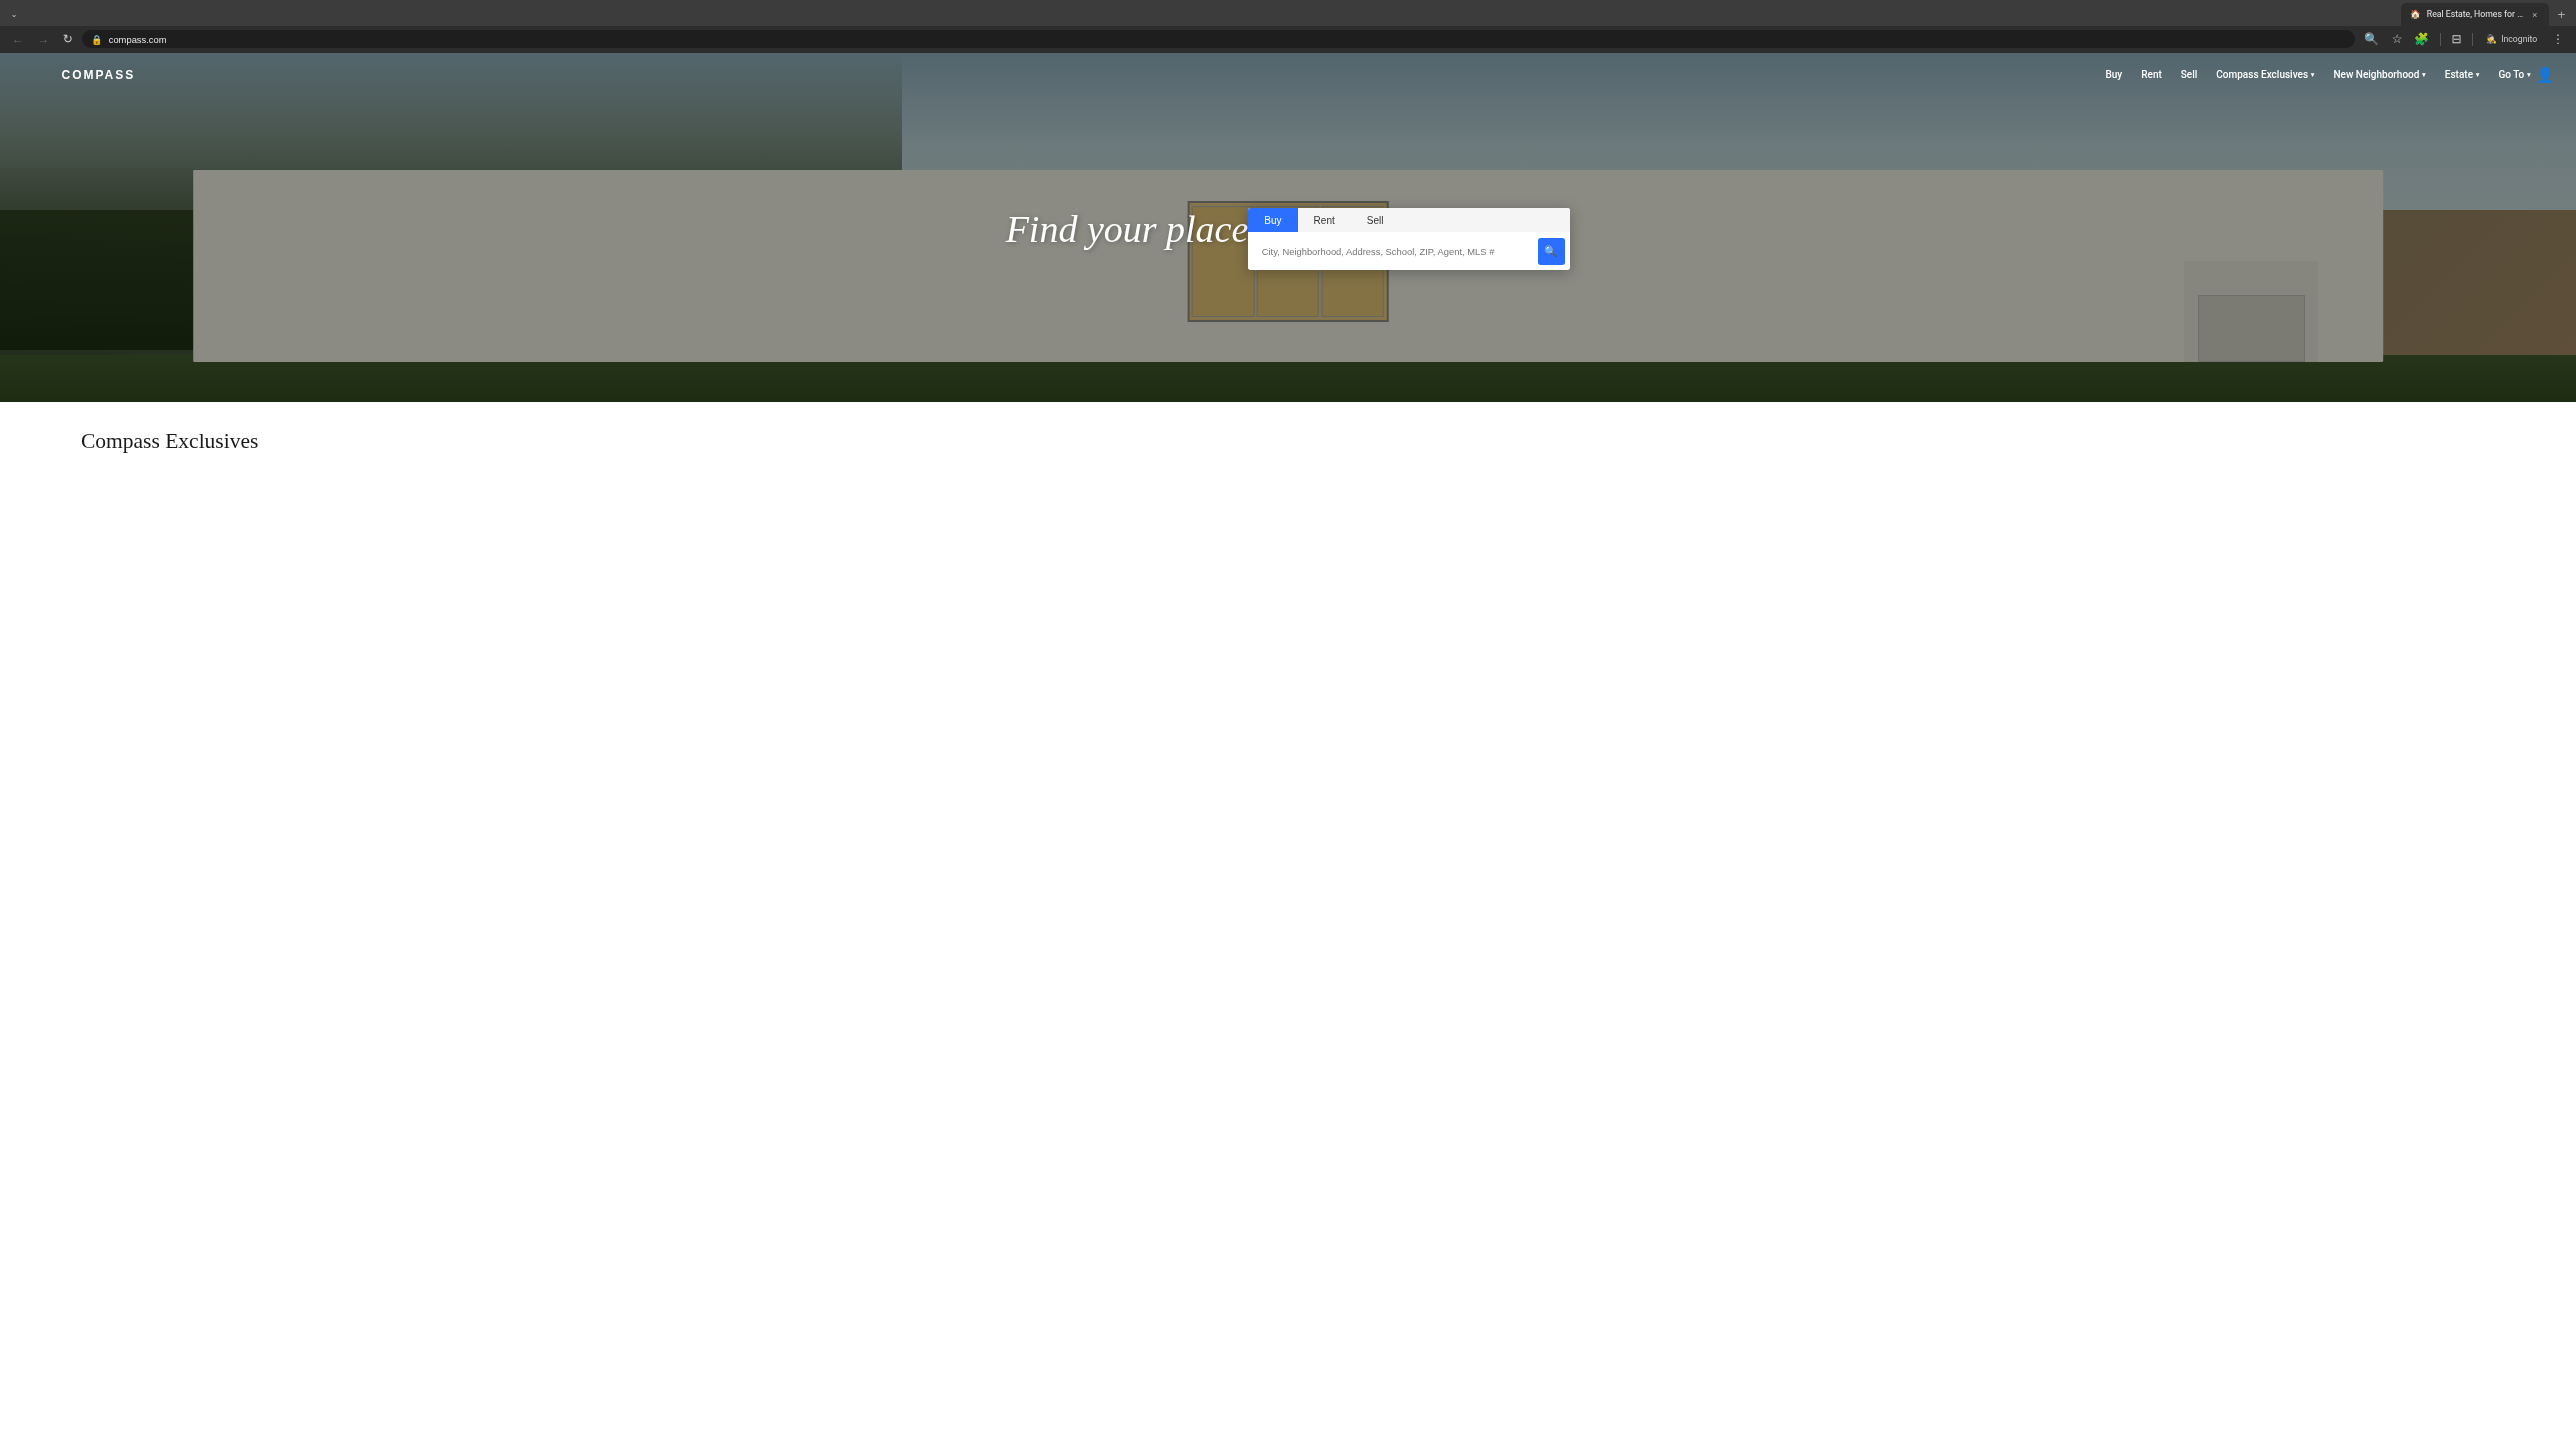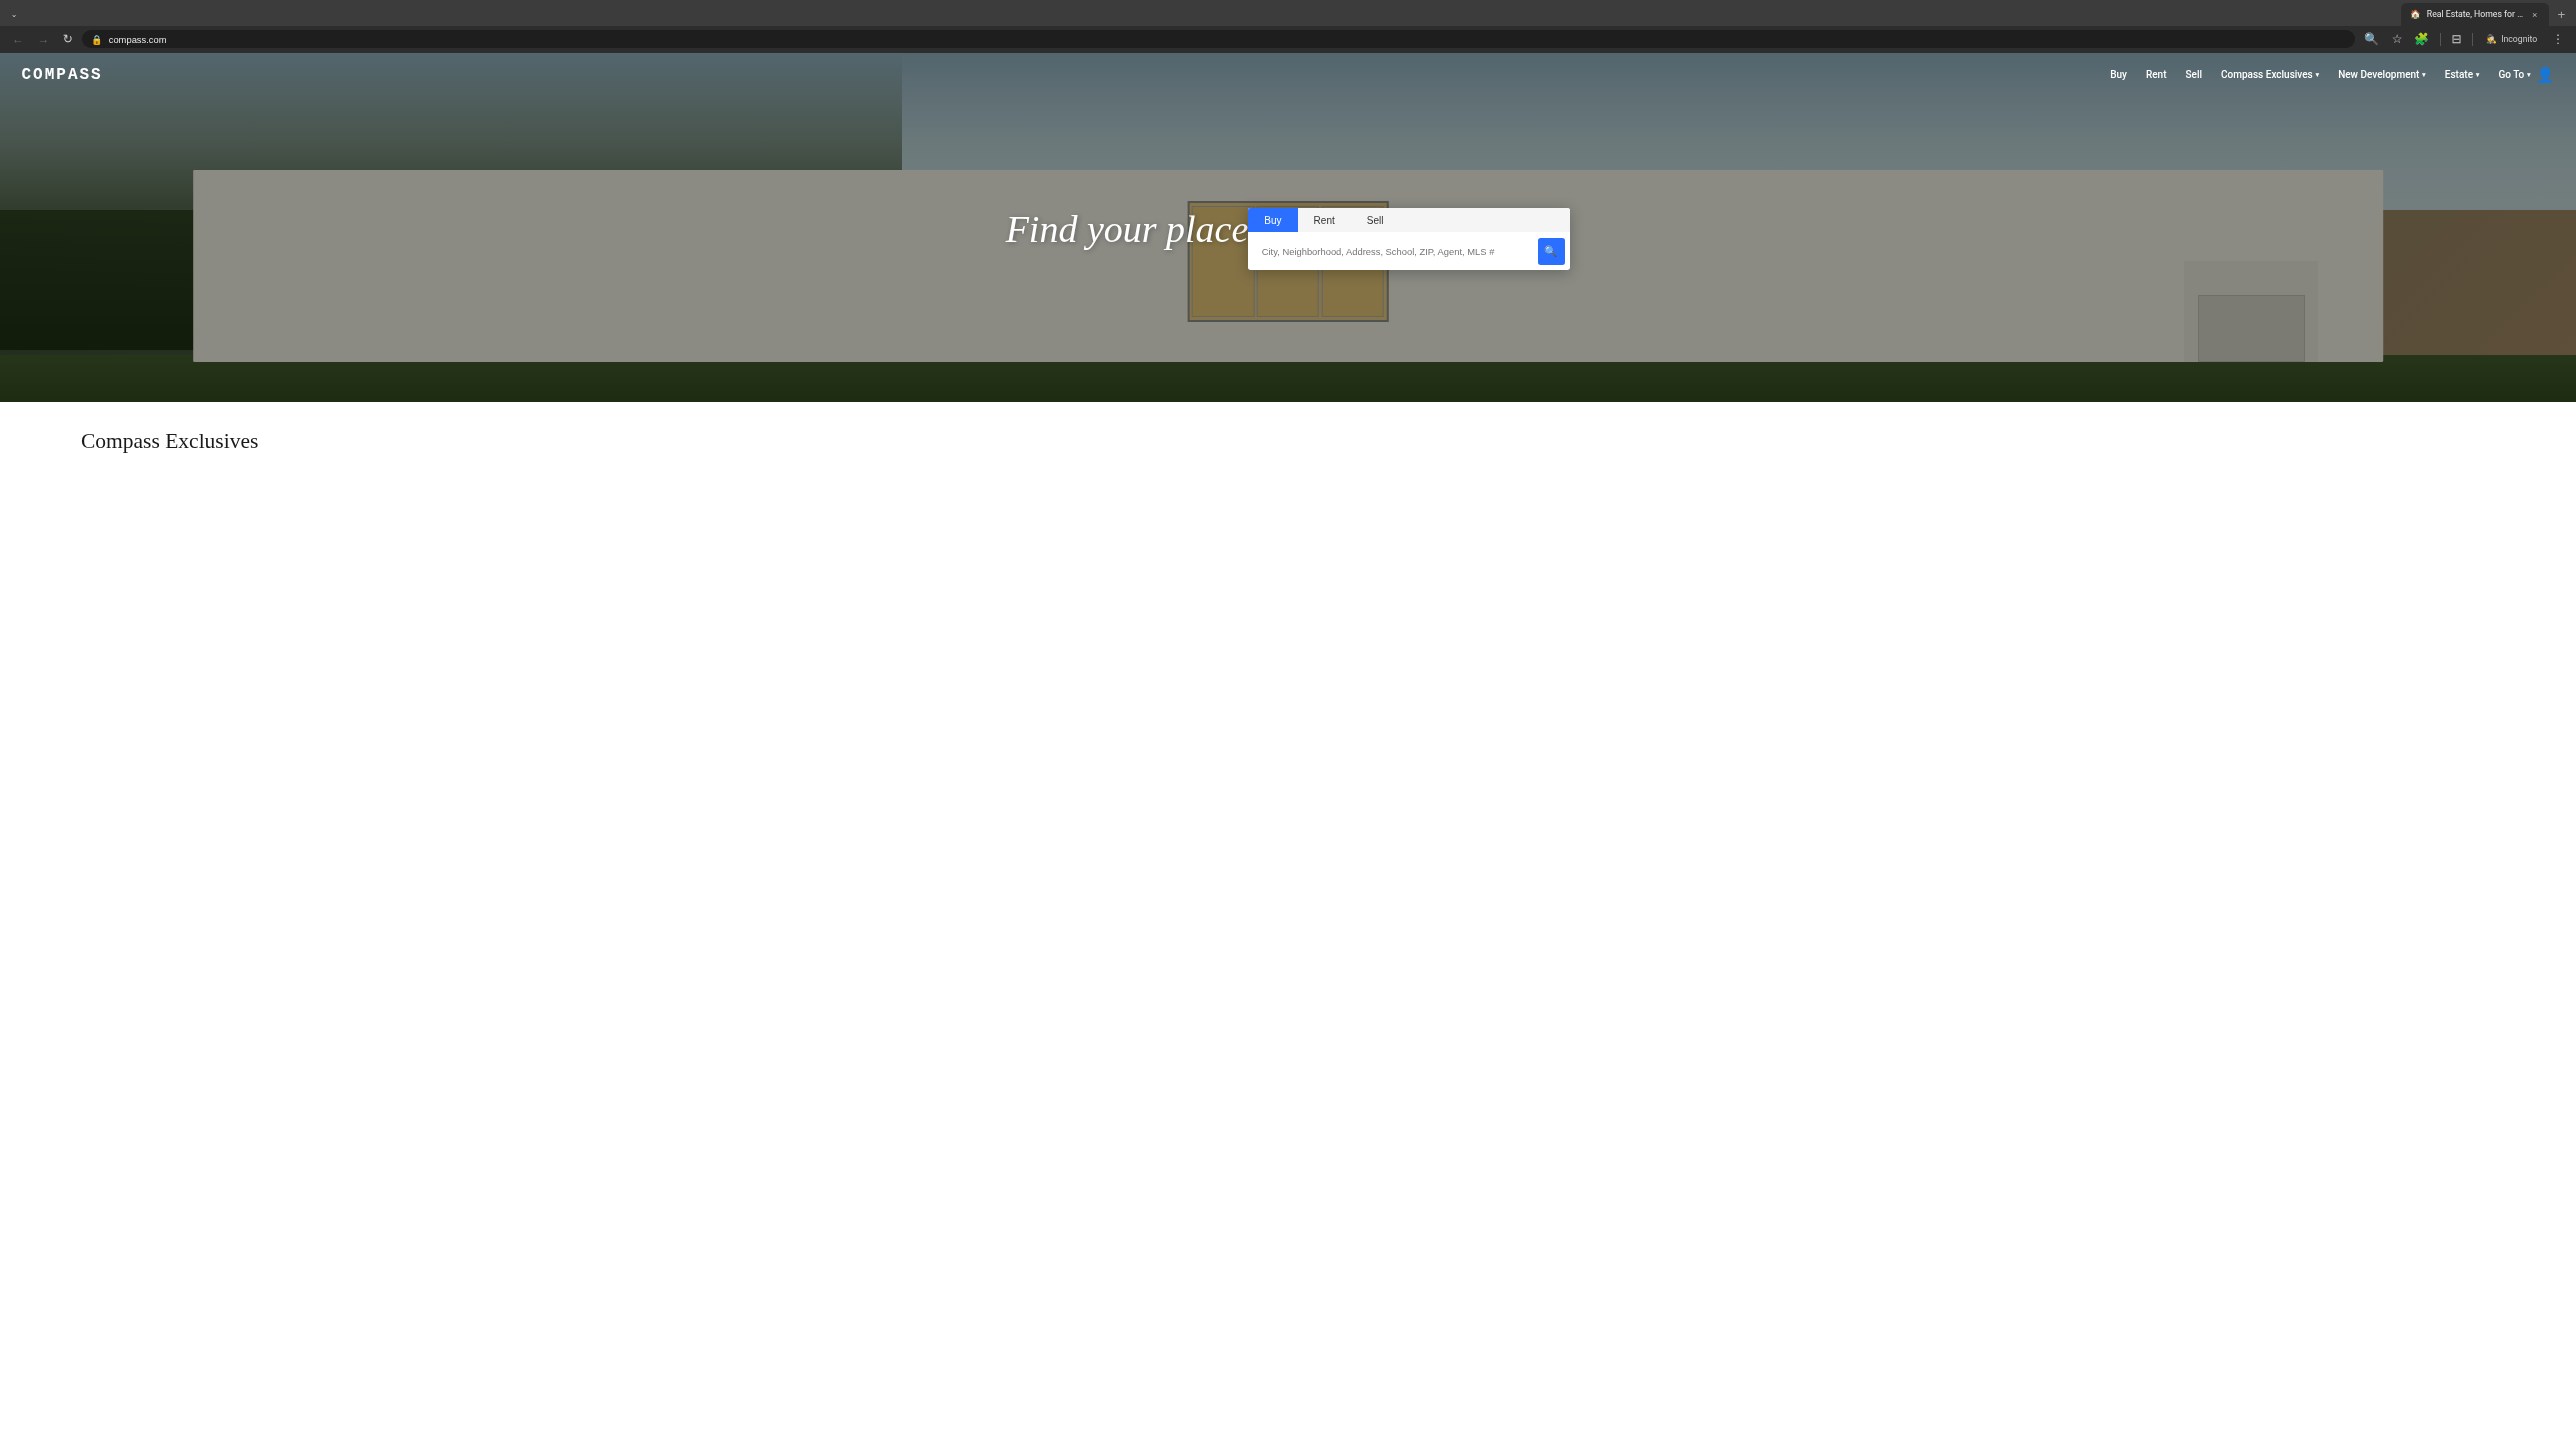--- a/index.html
+++ b/index.html
@@ -286,26 +286,27 @@
       position: relative;
       z-index: 10;
       display: flex;
       align-items: center;
       padding: 0 21.5px;
       height: 43px;
     }
 
     .site-logo {
       color: #fff;
-      font-size: 16px;
+      font-size: 12px;
       font-weight: 700;
       letter-spacing: 2px;
       text-transform: uppercase;
       margin-right: auto;
-      font-family: Liberation Mono, monospace;
+      font-family: Liberation Sans, sans-serif;
+      margin-left: 40px;
     }
 
     .nav-links {
       display: flex;
       align-items: center;
       gap: 19px;
       list-style: none;
     }
 
     .nav-links li a {
@@ -515,21 +516,21 @@
           <a href="#">Sell</a>
         </li>
         <li>
           <a href="#">
             <span>Compass Exclusives</span>
             <span class="chevron-down">▾</span>
           </a>
         </li>
         <li>
           <a href="#">
-            <span>New Development</span>
+            <span>New Neighborhood</span>
             <span class="chevron-down">▾</span>
           </a>
         </li>
         <li>
           <a href="#">
             <span>Estate</span>
             <span class="chevron-down">▾</span>
           </a>
         </li>
         <li>

